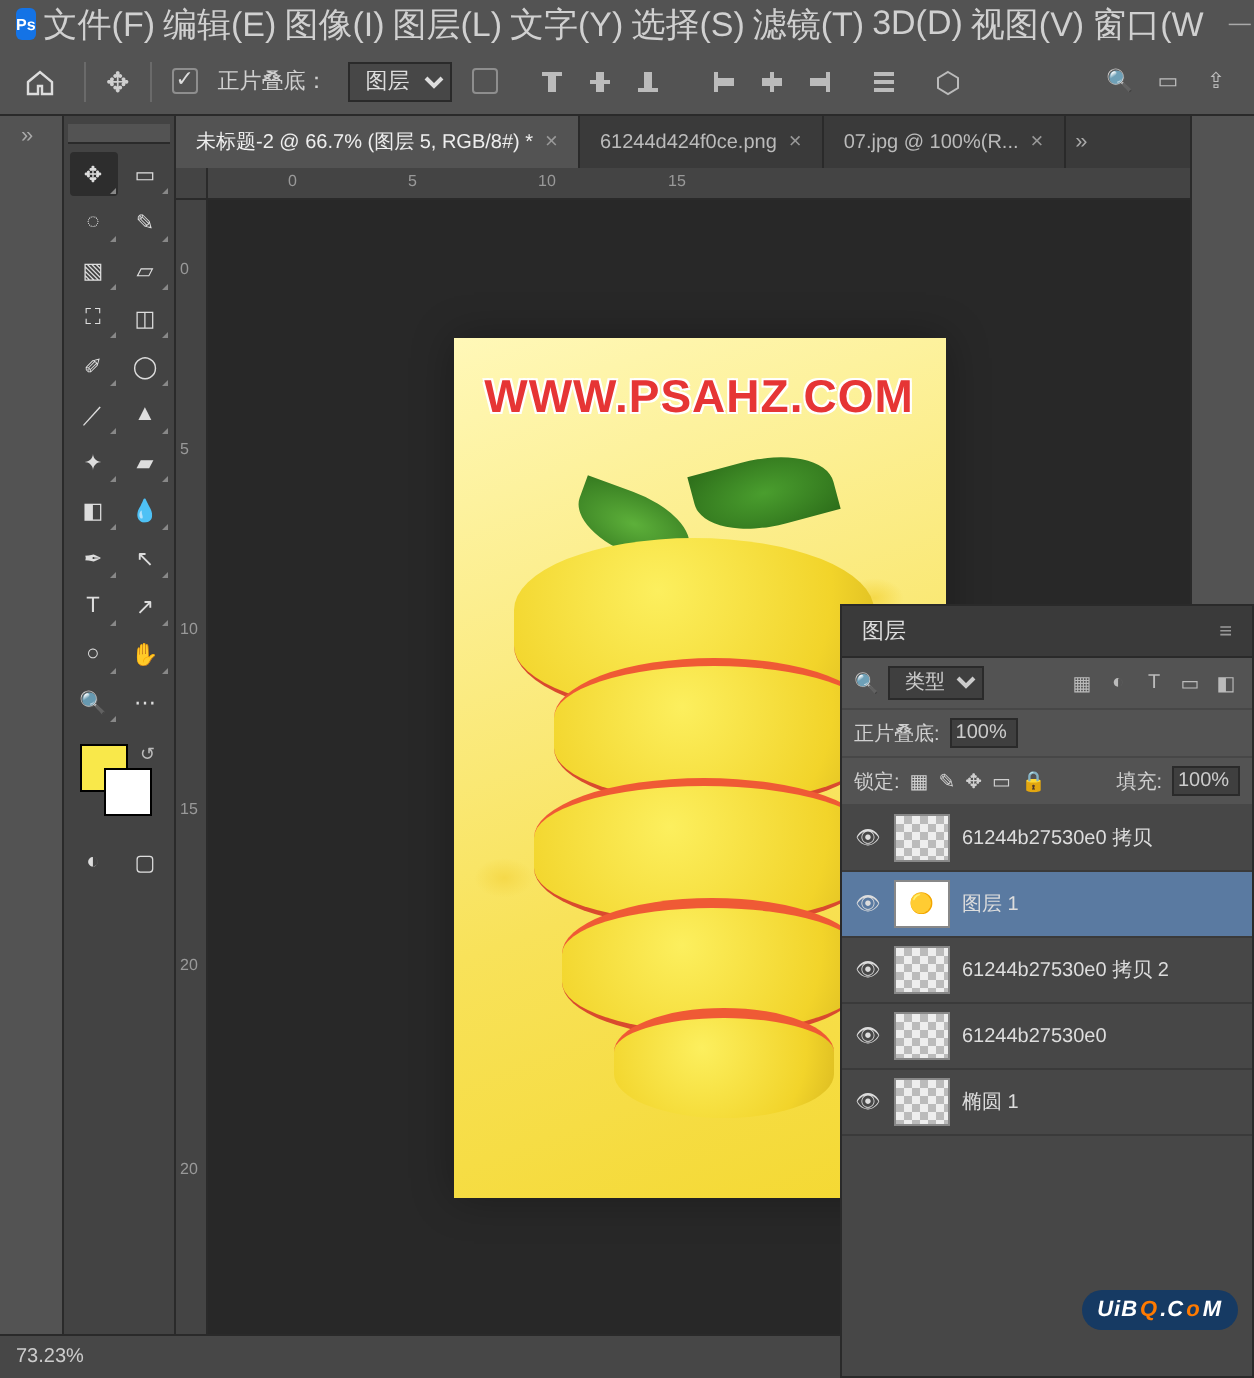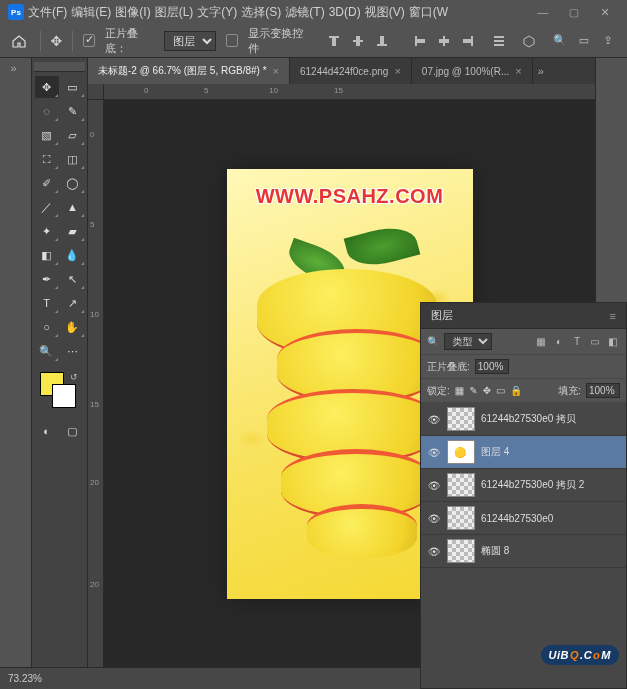--- a/index.html
+++ b/index.html
@@ -1,19 +1,19 @@
 <!DOCTYPE html>
 <html><head>
 <meta charset="utf-8">
 <style>
 *{box-sizing:border-box;margin:0;padding:0;font-family:"Microsoft YaHei",Arial,sans-serif;user-select:none}
 body{background:#535353;color:#d0d0d0;font-size:11px;width:627px;height:689px;overflow:hidden;position:relative}
 .titlebar{height:24px;background:#535353;display:flex;align-items:center;padding:0 8px;gap:4px}
 .titlebar .ps-logo{width:16px;height:16px;background:#1473e6;border-radius:3px;display:flex;align-items:center;justify-content:center;color:#fff;font-size:8px;font-weight:bold}
-.titlebar span{white-space:nowrap;font-size:12px}
+.titlebar span{white-space:nowrap;font-size:17px}
 .titlebar .wincontrols{margin-left:auto;display:flex;gap:3px}
 .titlebar .wincontrols div{width:28px;height:18px;display:flex;align-items:center;justify-content:center;color:#aaa}
 .optbar{height:34px;background:#535353;border-bottom:1px solid #2a2a2a;display:flex;align-items:center;padding:0 8px;gap:10px}
 .optbar .home{width:24px;height:24px;display:flex;align-items:center;justify-content:center}
 .divider{width:1px;height:20px;background:#6a6a6a}
 .optbar .move{font-size:14px}
 .optbar .cb{width:13px;height:13px;border:1px solid #8e8e8e;border-radius:2px;display:inline-block;position:relative}
 .optbar .cb.checked::after{content:"✓";position:absolute;top:-2px;left:1px;font-size:11px;color:#ddd}
 .optbar select{background:#474747;color:#ddd;border:1px solid #2a2a2a;font-size:11px;padding:2px 4px}
 .optbar .grp{display:flex;gap:2px;margin-left:6px}
@@ -38,21 +38,21 @@
 .doctabs .tab .x{color:#999;font-size:11px}
 .doctabs .dd{width:16px;display:flex;align-items:center;justify-content:center;color:#aaa}
 .rulerwrap{flex:1;position:relative;background:#282828}
 .ruler-h{position:absolute;top:0;left:16px;right:0;height:16px;background:#444;border-bottom:1px solid #2a2a2a;overflow:hidden;color:#999;font-size:8px}
 .ruler-h span{position:absolute;top:2px}
 .ruler-v{position:absolute;top:16px;left:0;bottom:0;width:16px;background:#444;border-right:1px solid #2a2a2a;overflow:hidden;color:#999;font-size:8px}
 .ruler-v span{position:absolute;left:2px;writing-mode:horizontal-tb}
 .ruler-corner{position:absolute;top:0;left:0;width:16px;height:16px;background:#444;border-right:1px solid #2a2a2a;border-bottom:1px solid #2a2a2a}
 .canvas{position:absolute;top:16px;left:16px;right:0;bottom:0;display:flex;align-items:center;justify-content:center;overflow:hidden}
 .artboard{width:246px;height:430px;background:linear-gradient(160deg,#fff8b8 0%,#f8e25a 60%,#f4d830 100%);position:relative;box-shadow:0 0 20px rgba(0,0,0,.3)}
-.artboard .watermark{position:absolute;top:16px;left:0;right:0;text-align:center;font-weight:bold;font-size:20px;color:#e63535;text-shadow:1px 1px 0 #fff,-1px -1px 0 #fff,1px -1px 0 #fff,-1px 1px 0 #fff;letter-spacing:.5px}
+.artboard .watermark{position:absolute;top:16px;left:0;right:0;text-align:center;font-weight:bold;font-size:23px;color:#e63535;text-shadow:1px 1px 0 #fff,-1px -1px 0 #fff,1px -1px 0 #fff,-1px 1px 0 #fff;letter-spacing:.5px}
 .leaf1{position:absolute;top:60px;left:120px;width:70px;height:35px;background:radial-gradient(#4a9e2e,#2d6e1a);border-radius:0 60% 0 60%;transform:rotate(-15deg)}
 .leaf2{position:absolute;top:78px;left:60px;width:60px;height:30px;background:radial-gradient(#5db03a,#357a20);border-radius:0 60% 0 60%;transform:rotate(200deg)}
 .lemon-body{position:absolute;top:100px;left:30px;width:185px;height:300px}
 .slice{position:absolute;left:0;right:0;background:radial-gradient(circle at 40% 30%,#fcef5e,#f2d42a 70%,#d8b820);border-radius:50%/40%;border-bottom:3px solid #d94a2e}
 .slice.s1{top:0;height:90px;width:180px}
 .slice.s2{top:60px;left:20px;height:75px;width:160px;border-top:4px solid #ef5a35}
 .slice.s3{top:120px;left:10px;height:75px;width:170px;border-top:4px solid #ef5a35}
 .slice.s4{top:180px;left:24px;height:70px;width:150px;border-top:5px solid #ef5a35}
 .slice.s5{top:235px;left:50px;height:55px;width:110px;border-top:5px solid #ef5a35;border-bottom:none}
 .splash{position:absolute;width:30px;height:20px;background:radial-gradient(#f5d94a,transparent 70%)}
@@ -106,21 +106,20 @@
         <path d="M2 8l6-5 6 5v6H9v-4H7v4H2z" fill="none" stroke="#ddd" stroke-width="1.2"></path>
       </svg>
   </div>
   <div class="divider"></div>
   <div class="move">✥</div>
   <div class="divider"></div>
   <span class="cb checked"></span>
   <span>正片叠底：</span>
   <select><option>图层</option></select>
   <span class="cb"></span>
-  <span>显示变换控件</span>
   <div class="grp">
     <div class="ib">
         <svg width="14" height="14">
           <rect x="2" y="2" width="10" height="2" fill="#bbb"></rect>
           <rect x="5" y="4" width="4" height="8" fill="#bbb"></rect>
         </svg>
       </div>
     <div class="ib">
         <svg width="14" height="14">
           <rect x="2" y="6" width="10" height="2" fill="#bbb"></rect>
@@ -328,36 +327,36 @@
       <div class="layer">
         <span class="eye">👁</span>
         <div class="thumb checker"></div>
         <span>61244b27530e0 拷贝</span>
       </div>
       <div class="layer sel">
         <span class="eye">👁</span>
         <div class="thumb ">
           <div class="dot">🟡</div>
         </div>
-        <span>图层 4</span>
+        <span>图层 1</span>
       </div>
       <div class="layer">
         <span class="eye">👁</span>
         <div class="thumb checker"></div>
         <span>61244b27530e0 拷贝 2</span>
       </div>
       <div class="layer">
         <span class="eye">👁</span>
         <div class="thumb checker"></div>
         <span>61244b27530e0</span>
       </div>
       <div class="layer">
         <span class="eye">👁</span>
         <div class="thumb checker"></div>
-        <span>椭圆 8</span>
+        <span>椭圆 1</span>
       </div>
     </div>
 </div>
 
 <div class="statusbar">
   <span>73.23%</span>
   <span class="arrow">▸</span>
 </div>
 
 <div class="logo-uibq">

